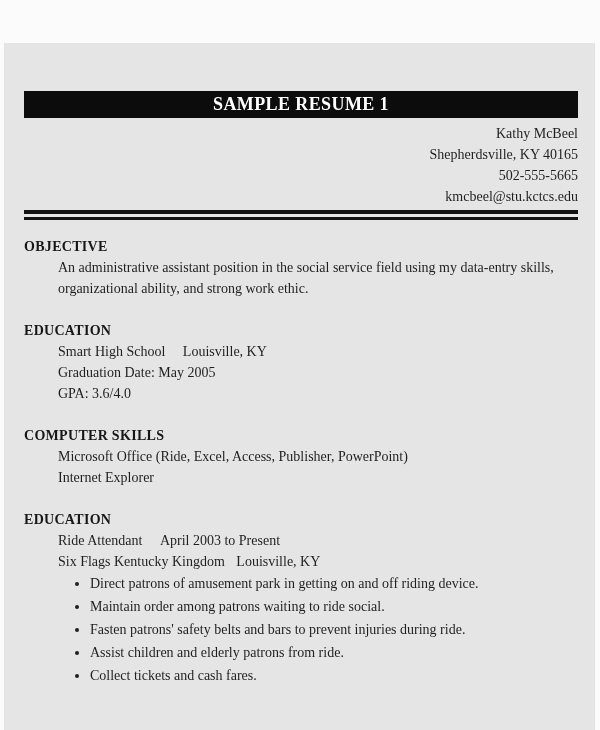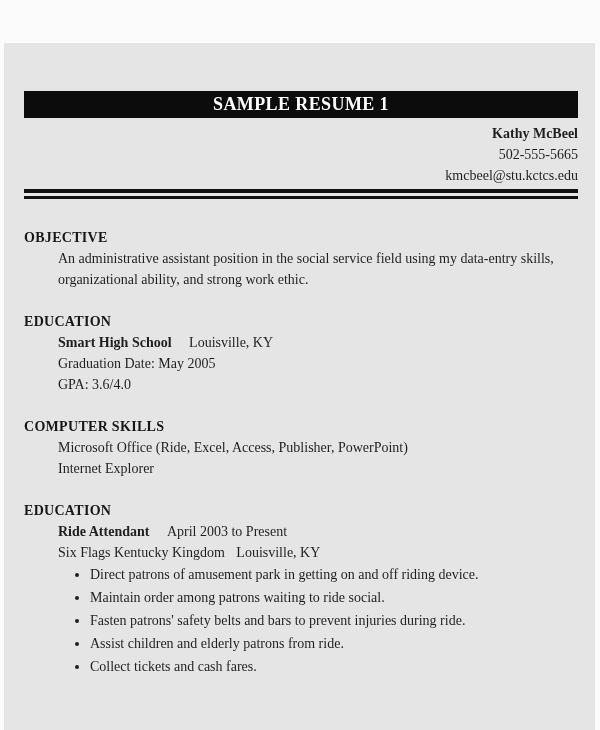--- a/index.html
+++ b/index.html
@@ -24,29 +24,29 @@
     line-height: 21px;
   }
   .banner {
     height: 27px; line-height: 27px;
     background: #0c0c0c; color: #ffffff;
     text-align: center;
     font-weight: bold; font-size: 18px;
     letter-spacing: 0.4px;
   }
   .contact { text-align: right; margin-top: 5px; }
-  .bold { font-weight: bold; }
+  .bold { font-weight: normal; }
   .italic { }
   .double-rule {
     margin-top: 3px;
     height: 10px;
     border-top: 4px solid #121212;
     border-bottom: 3px solid #121212;
   }
-  .sections { padding-top: 28px; }
+  .sections { padding-top: 16px; }
   section { margin-bottom: 21px; }
   h2 {
     font-size: 14px; font-weight: bold;
     line-height: 21px; letter-spacing: 0.3px;
     color: #171717;
   }
   .indent { margin-left: 34px; }
   .nowrap { white-space: nowrap; }
   .gap { margin-left: 14px; }
   .gap-sm { margin-left: 8px; }
@@ -58,20 +58,21 @@
 
 <div class="page">
   <div class="content">
 
     <div class="banner">
       <span>SAMPLE RESUME 1</span>
     </div>
 
     <div class="contact">
       <div class="bold">Kathy McBeel</div>
+      <div>Shepherdsville, KY 40165</div>
       <div>502-555-5665</div>
       <div>kmcbeel@stu.kctcs.edu</div>
     </div>
 
     <div class="double-rule"></div>
 
     <div class="sections">
 
       <section>
         <h2>OBJECTIVE</h2>

